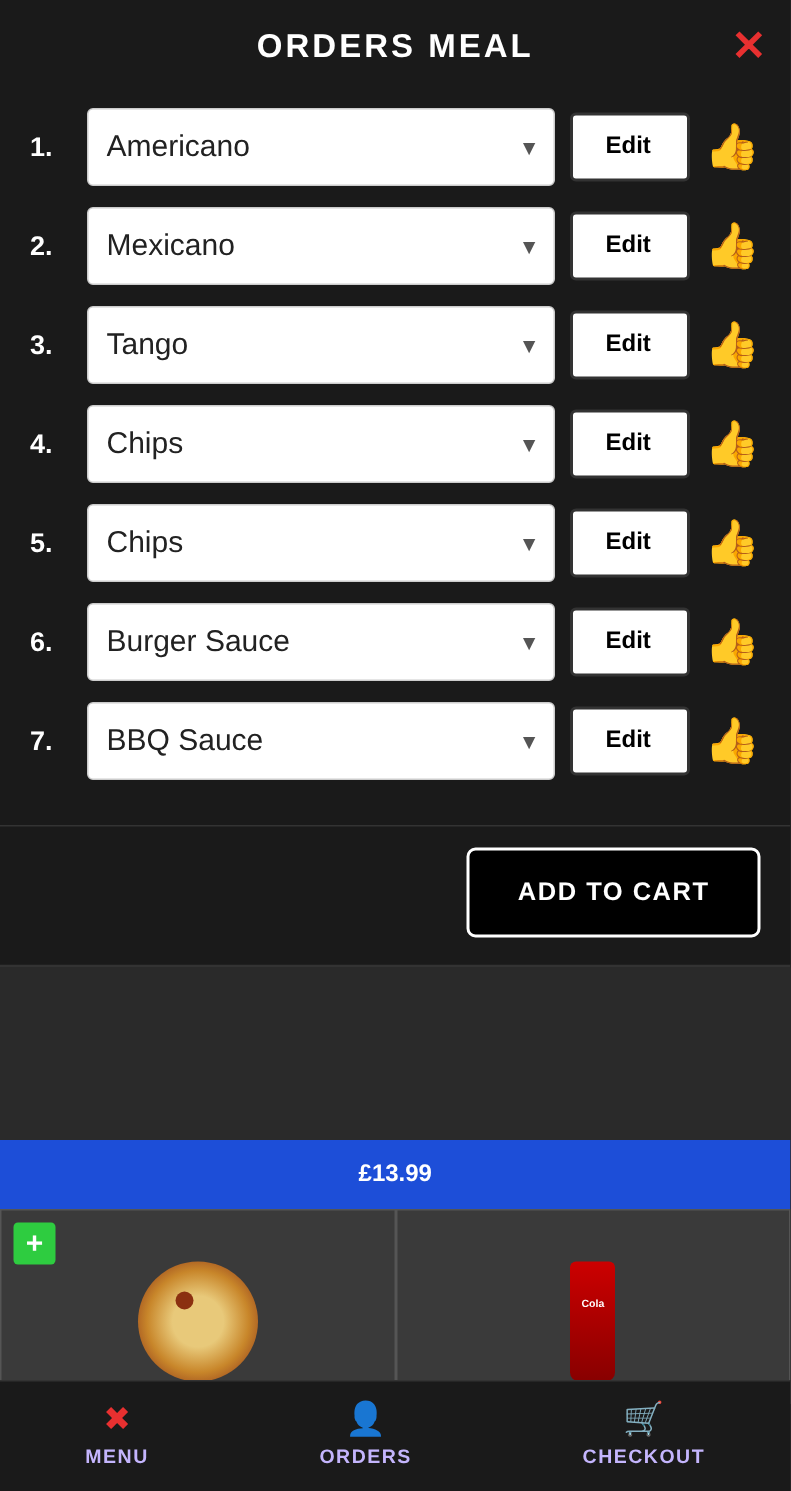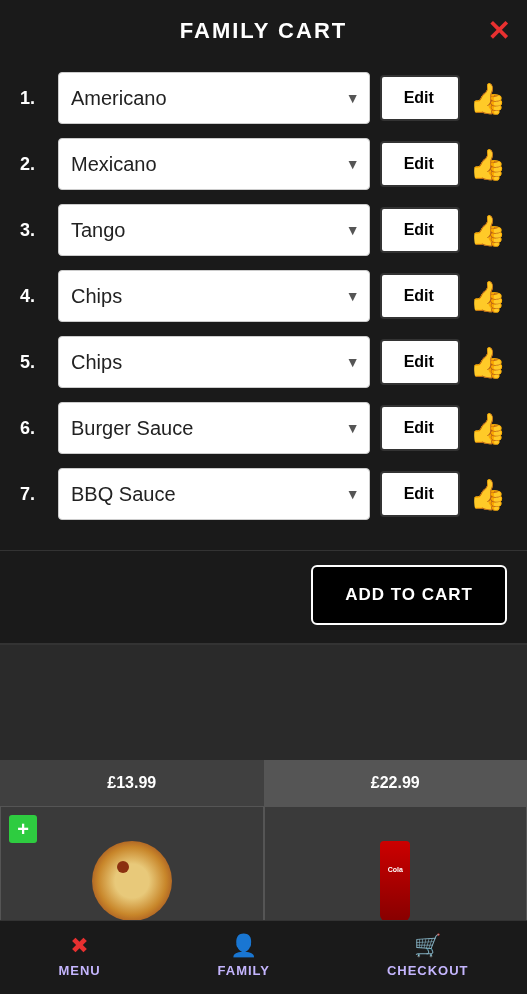--- a/index.html
+++ b/index.html
@@ -158,21 +158,21 @@
       flex: 1;
       background: #555;
       color: white;
       font-size: 16px;
       font-weight: bold;
       text-align: center;
       padding: 14px 8px;
     }
 
     .price-cell:first-child {
-      background: #404040;
+      background: #1d4ed8;
       text-align: center;
     }
 
     .product-cards {
       display: flex;
       background: #3a3a3a;
     }
 
     .product-card {
       flex: 1;
@@ -273,21 +273,21 @@
       font-size: 13px;
       font-weight: bold;
       letter-spacing: 1px;
     }
   </style>
 </head>
 <body>
 
 <div class="modal-container">
   <div class="modal-header">
-    <span class="modal-title">FAMILY CART</span>
+    <span class="modal-title">ORDERS MEAL</span>
     <button class="close-btn">✕</button>
   </div>
 
   <div class="modal-body">
 
     <div class="meal-row">
       <span class="row-number">1.</span>
       <div class="select-wrapper">
         <select class="meal-select">
           <option>Americano</option>
@@ -373,21 +373,20 @@
   </div>
 
   <div class="add-to-cart-row">
     <button class="add-to-cart-btn">ADD TO CART</button>
   </div>
 </div>
 
 <div class="bg-content">
   <div class="price-row">
     <div class="price-cell">£13.99</div>
-    <div class="price-cell">£22.99</div>
   </div>
   <div class="product-cards">
     <div class="product-card">
       <div class="add-icon">+</div>
       <div class="pizza-img">
         <div class="pizza-dots"></div>
       </div>
     </div>
     <div class="product-card">
       <div class="drink-img">
@@ -397,19 +396,19 @@
   </div>
 </div>
 
 <div class="bottom-nav">
   <div class="nav-item">
     <span class="nav-icon">✖</span>
     <span class="nav-label">MENU</span>
   </div>
   <div class="nav-item">
     <span class="nav-icon">👤</span>
-    <span class="nav-label">FAMILY</span>
+    <span class="nav-label">ORDERS</span>
   </div>
   <div class="nav-item">
     <span class="nav-icon">🛒</span>
     <span class="nav-label">CHECKOUT</span>
   </div>
 </div>
 
 </body></html>

